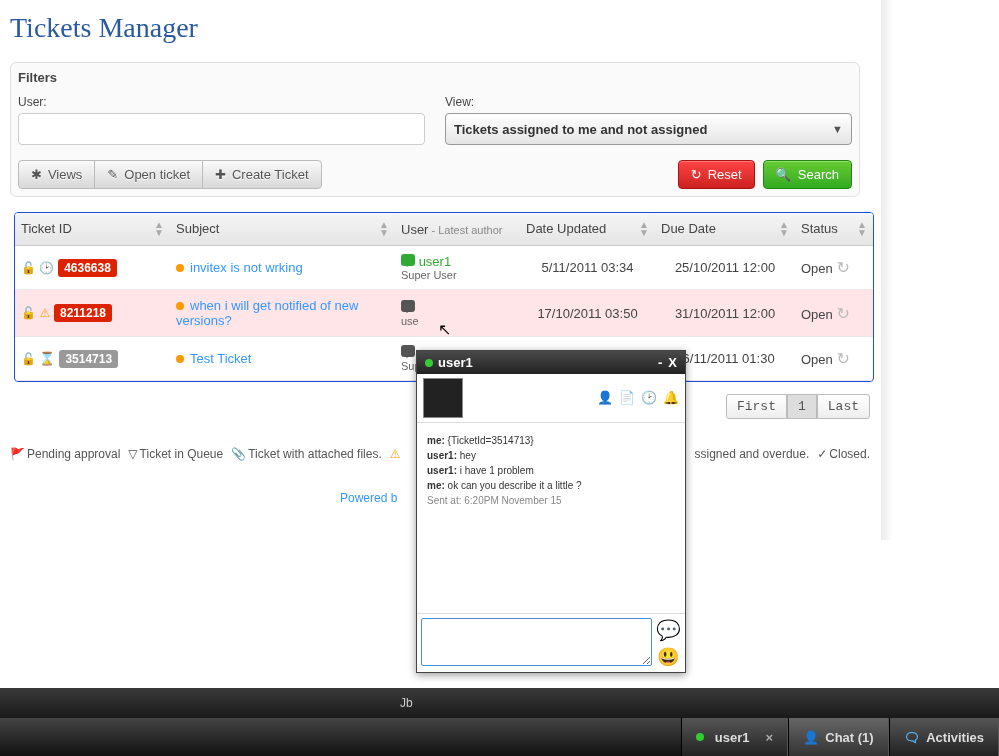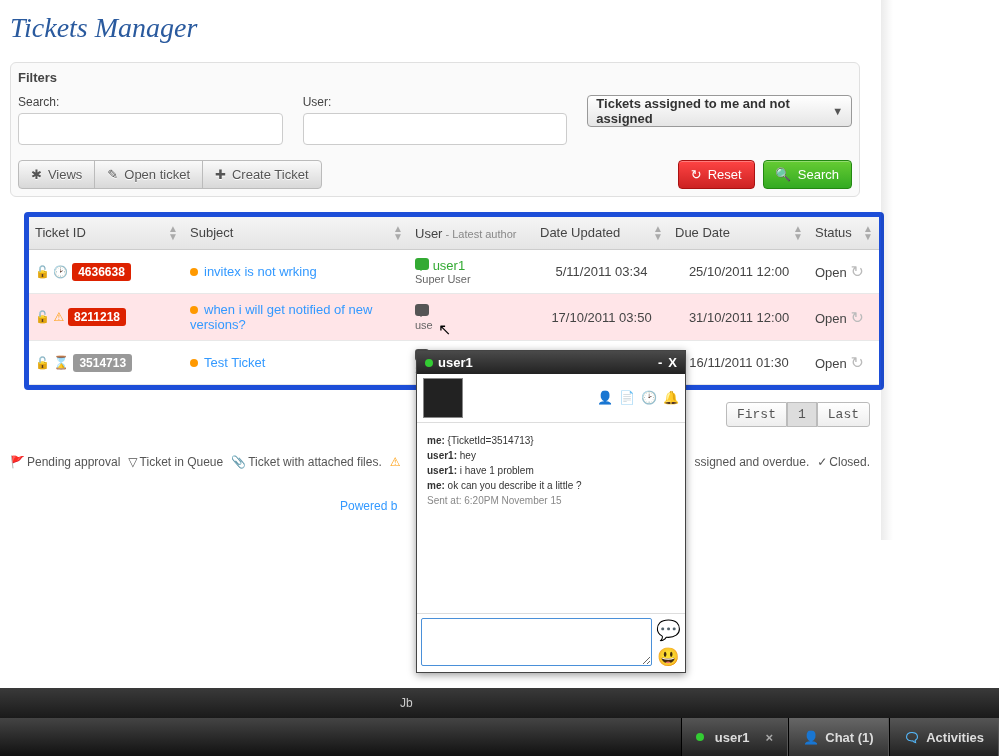--- a/index.html
+++ b/index.html
@@ -1,36 +1,36 @@
 <!DOCTYPE html>
 <html><head>
 <meta charset="utf-8">
 <style>
 * { box-sizing: border-box; margin: 0; padding: 0; }
 body { font-family: Arial, sans-serif; font-size: 13px; background: #fff; width: 999px; height: 756px; position: relative; overflow: hidden; }
-.page-title { font-family: Georgia, serif; font-style: italic; color: #2a5a9e; font-size: 28px; padding: 12px 10px 18px; }
+.page-title { font-family: Georgia, serif; color: #2a5a9e; font-size: 28px; padding: 12px 10px 18px; }
 .panel { border: 1px solid #e0e0e0; border-radius: 6px; margin: 0 10px 15px; padding: 7px; background: #fafafa; width: 850px; }
 .filters-title { font-weight: bold; color: #444; margin-bottom: 10px; }
 .filters-row { display: flex; gap: 20px; }
 .filter-group { display: flex; flex-direction: column; gap: 4px; flex: 1; }
 .filter-label { font-size: 12px; color: #444; }
 .filter-input { height: 32px; border: 1px solid #ccc; border-radius: 4px; padding: 0 6px; background: #fff; }
 .filter-select { height: 32px; border: 1px solid #999; border-radius: 4px; padding: 0 30px 0 8px; background: linear-gradient(#fff,#e5e5e5); font-weight: bold; color: #333; position: relative; display:flex; align-items:center; }
 .filter-select .caret { position:absolute; right:8px; font-size:11px; color:#555;}
 .toolbar-row { display: flex; justify-content: space-between; margin-top: 15px; }
 .toolbar-left { display: flex; gap: 0; }
 .btn { display: inline-flex; align-items: center; gap: 6px; padding: 6px 12px; border-radius: 4px; cursor: pointer; font-size: 13px; }
 .btn-grey { background: linear-gradient(#fafafa,#d8d8d8); border: 1px solid #bbb; color: #555; text-shadow: 0 1px 0 #fff; }
 .btn-grey + .btn-grey { margin-left: -1px; border-radius: 0; }
 .toolbar-left .btn-grey:first-child{ border-radius:4px 0 0 4px;}
 .toolbar-left .btn-grey:last-child{ border-radius:0 4px 4px 0;}
 .btn-red { background: linear-gradient(#f44,#c22); border: 1px solid #a11; color: #fff; box-shadow:inset 0 1px 0 rgba(255,255,255,0.3);}
 .btn-green { background: linear-gradient(#6c3,#3a2); border: 1px solid #281; color: #fff; box-shadow:inset 0 1px 0 rgba(255,255,255,0.3);}
 .toolbar-right { display: flex; gap: 8px; }
-.table-wrap { margin: 0 24px; width: 860px; border:5px solid #1d4ed8; border-radius:4px; overflow:hidden; }
+.table-wrap { margin: 0 14px; width: 860px; border:1px solid #1d4ed8; border-radius:4px; overflow:hidden; }
 table { width: 100%; border-collapse: collapse; }
 th { background: linear-gradient(#f5f5f5,#e5e5e5); border-bottom: 1px solid #ccc; padding: 8px 6px; text-align:left; font-weight:normal; color:#444; }
 th .sort { float:right; color:#aaa; font-size:10px; line-height:8px;}
 td { padding: 8px 6px; border-bottom: 1px solid #e8e8e8; vertical-align: middle; color:#444; }
 tr.highlight td { background: #ffe5e8; }
 .badge { display:inline-block; padding:2px 6px; border-radius:3px; font-weight:bold; font-size:12px; color:#fff; }
 .badge-red { background:#d20; }
 .badge-grey { background:#999; }
 .link { color:#3399ff; cursor:pointer; }
 .green-link { color:#3a3; cursor:pointer; }
@@ -78,28 +78,25 @@
 </style>
 </head>
 <body>
 
 <div class="page-title">Tickets Manager</div>
 
 <div class="panel">
   <div class="filters-title">Filters</div>
   <div class="filters-row">
     <div class="filter-group">
-      <label class="filter-label">Search:</label>
-      <input class="filter-input" style="">
-    </div>
-    <div class="filter-group">
       <label class="filter-label">User:</label>
       <input class="filter-input" style="">
     </div>
     <div class="filter-group">
+      <label class="filter-label">View:</label>
       <div class="filter-select">
         <span>Tickets assigned to me and not assigned</span>
         <span class="caret">▼</span>
       </div>
     </div>
   </div>
   <div class="toolbar-row">
     <div class="toolbar-left">
       <div class="btn btn-grey">
           <span>✱</span>

